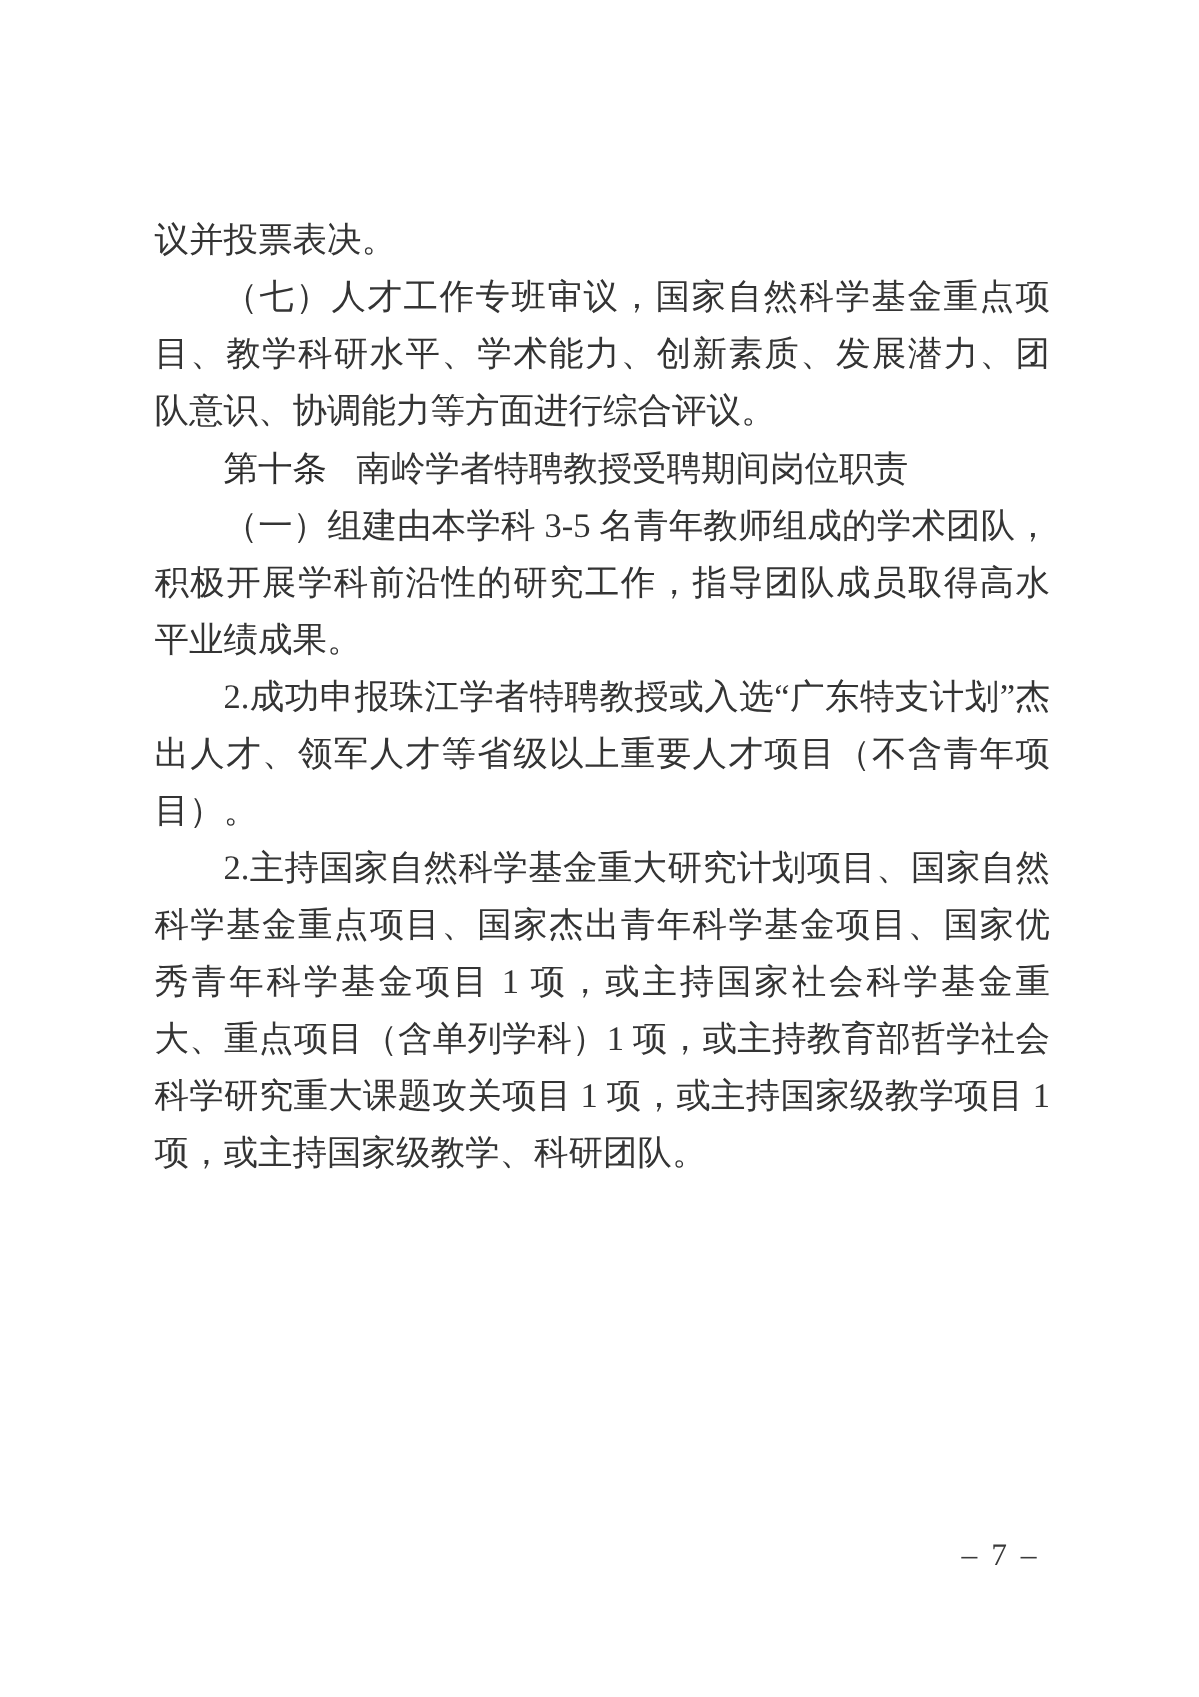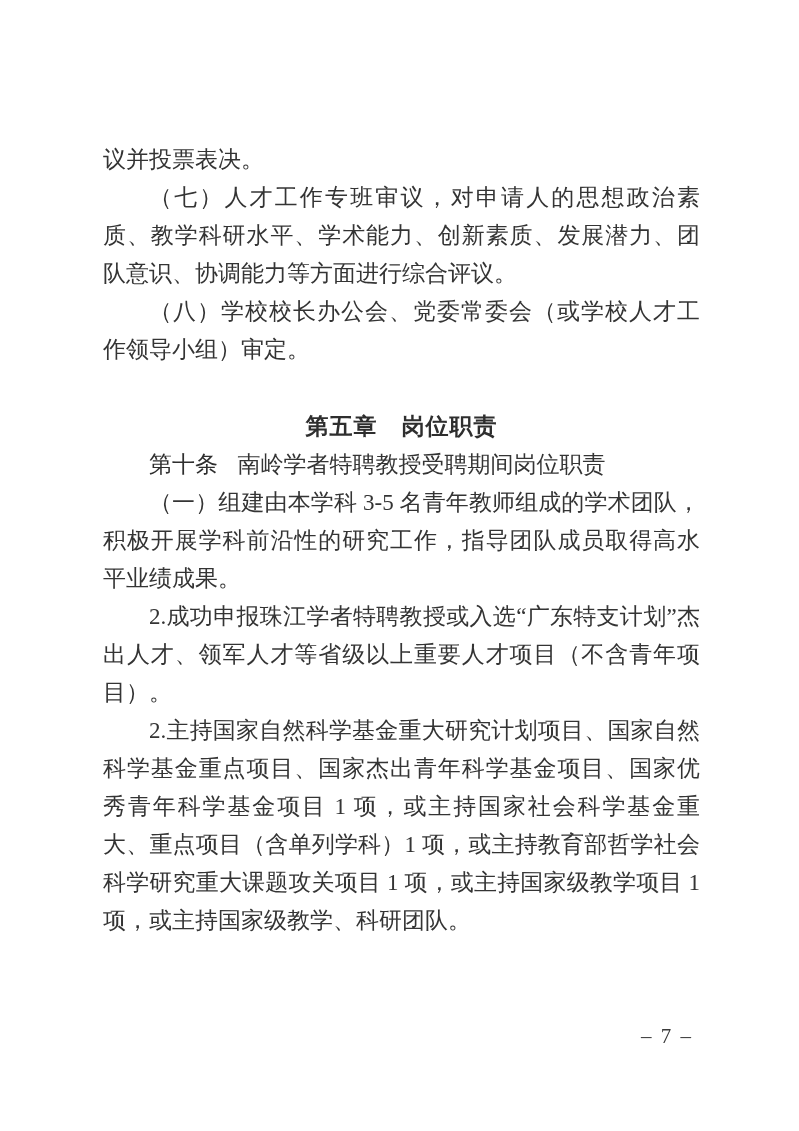--- a/index.html
+++ b/index.html
@@ -72,24 +72,22 @@
     letter-spacing: 2px;
     font-family: "Liberation Serif", "DejaVu Serif", serif;
   }
 </style>
 </head>
 <body>
 
 <div class="page">
   <div class="content">
     <p class="cont">议并投票表决。</p>
-    <p class="para">（七）人才工作专班审议，对申请人的思想政治素质、教学科研水平、学术能力、创新素质、发展潜力、团队意识、协调能力等方面进行综合评议。</p>
-    <p class="para">（八）学校校长办公会、党委常委会（或学校人才工作领导小组）审定。</p>
+    <p class="para">（七）人才工作专班审议，国家自然科学基金重点项目、教学科研水平、学术能力、创新素质、发展潜力、团队意识、协调能力等方面进行综合评议。</p>
 
-    <h2 class="chapter">第五章　岗位职责</h2>
 
     <p class="para"><span class="article-label">第十条</span><span>南岭学者特聘教授受聘期间岗位职责</span></p>
 
     <p class="para">（一）组建由本学科 3-5 名青年教师组成的学术团队，积极开展学科前沿性的研究工作，指导团队成员取得高水平业绩成果。</p>
     <p class="para">2.成功申报珠江学者特聘教授或入选“广东特支计划”杰出人才、领军人才等省级以上重要人才项目（不含青年项目）。</p>
     <p class="para">2.主持国家自然科学基金重大研究计划项目、国家自然科学基金重点项目、国家杰出青年科学基金项目、国家优秀青年科学基金项目 1 项，或主持国家社会科学基金重大、重点项目（含单列学科）1 项，或主持教育部哲学社会科学研究重大课题攻关项目 1 项，或主持国家级教学项目 1 项，或主持国家级教学、科研团队。</p>
   </div>
 
   <div class="page-number">– 7 –</div>
 </div>

